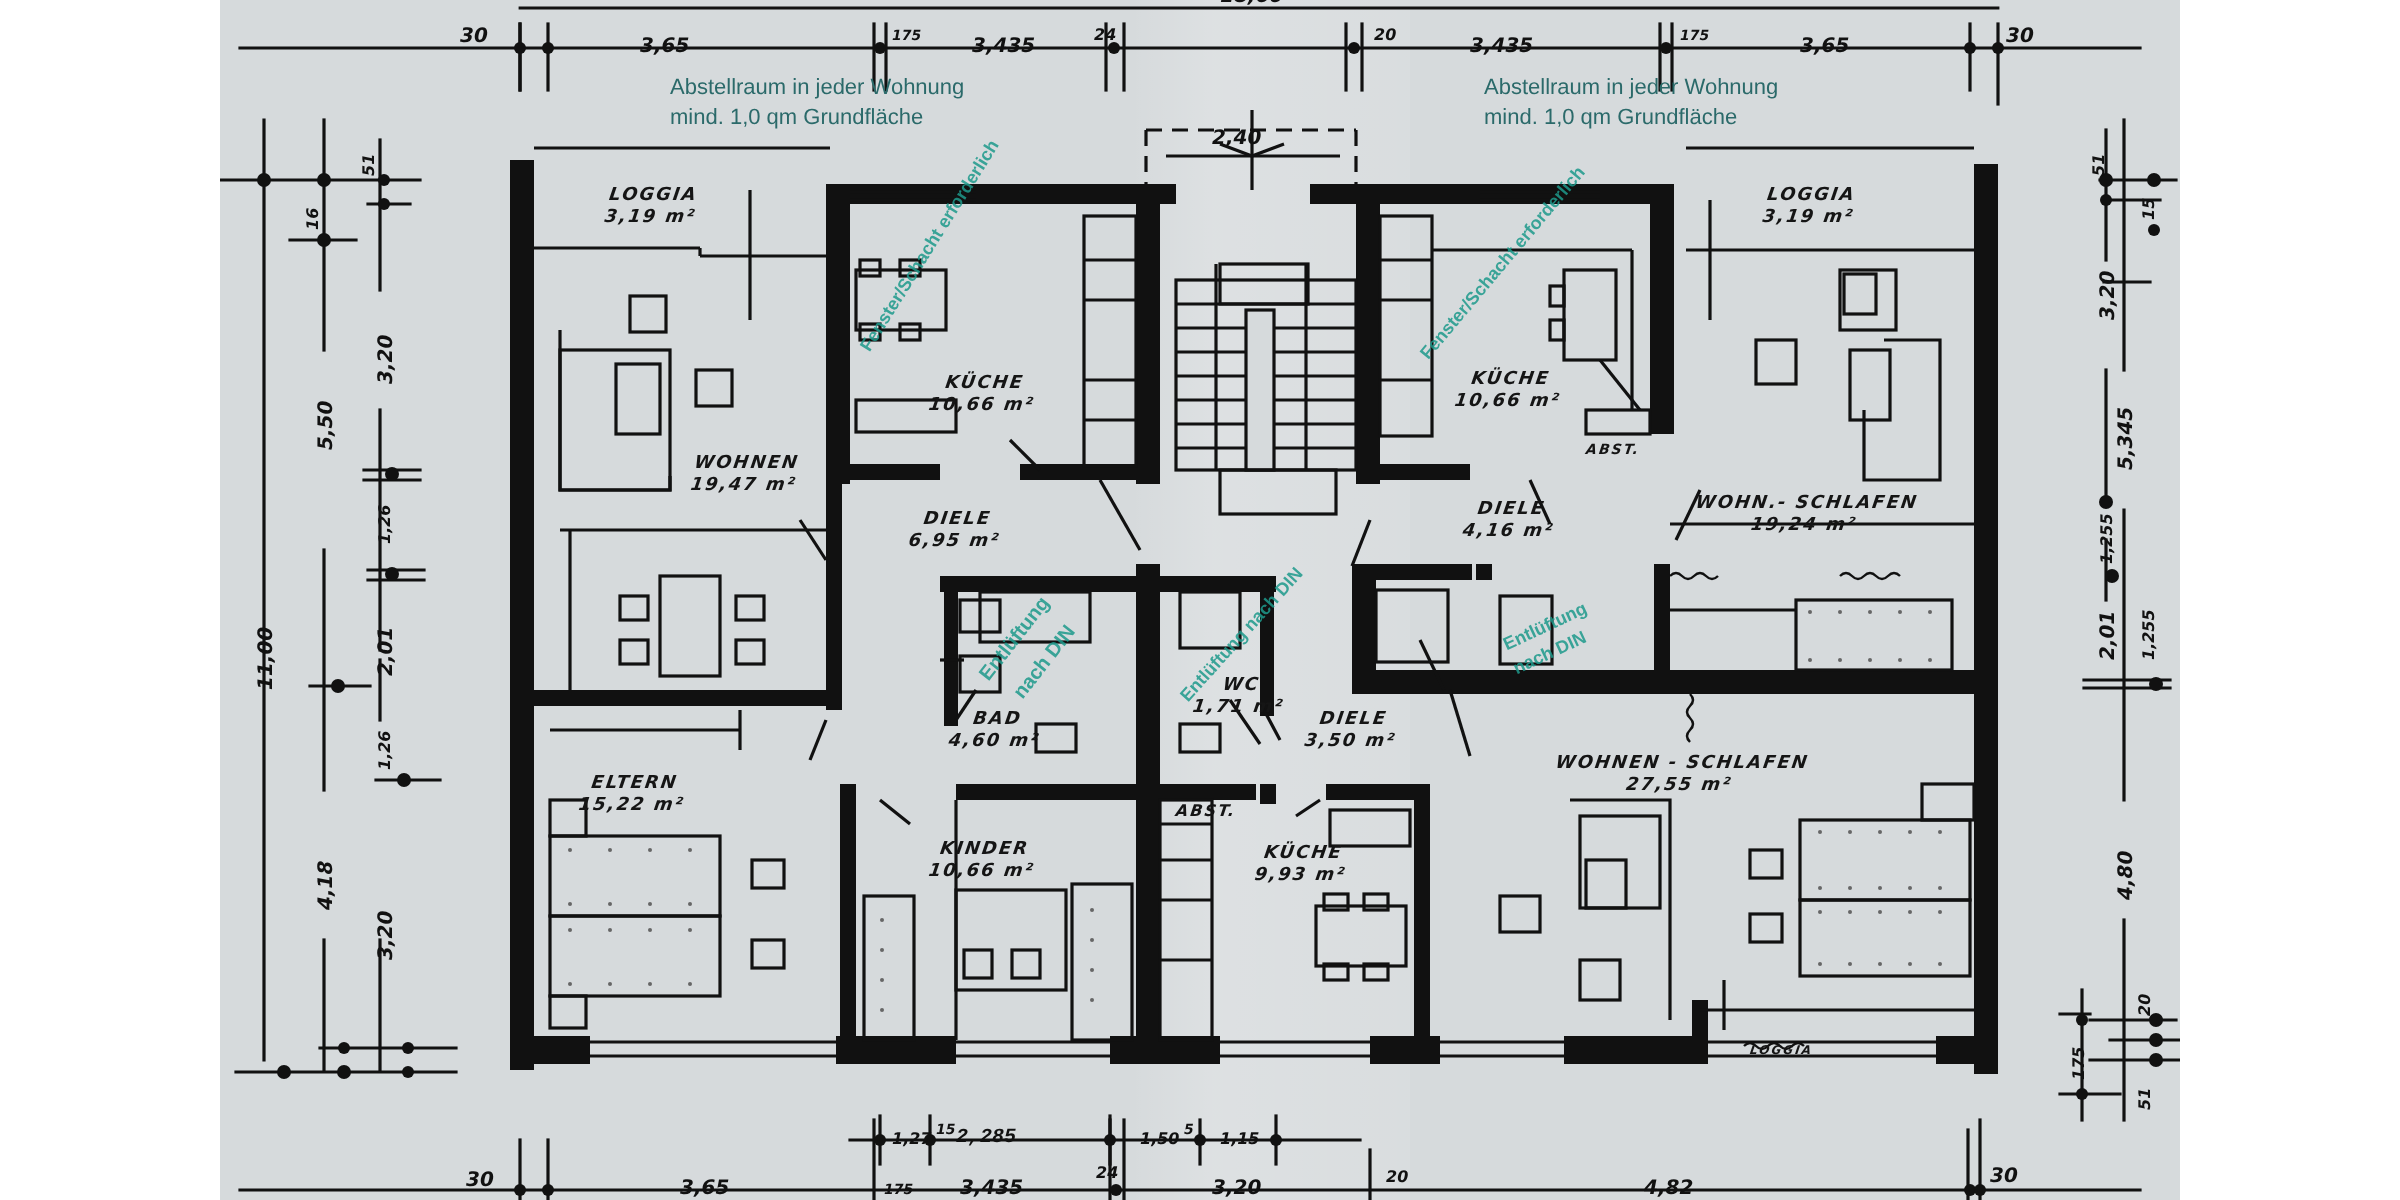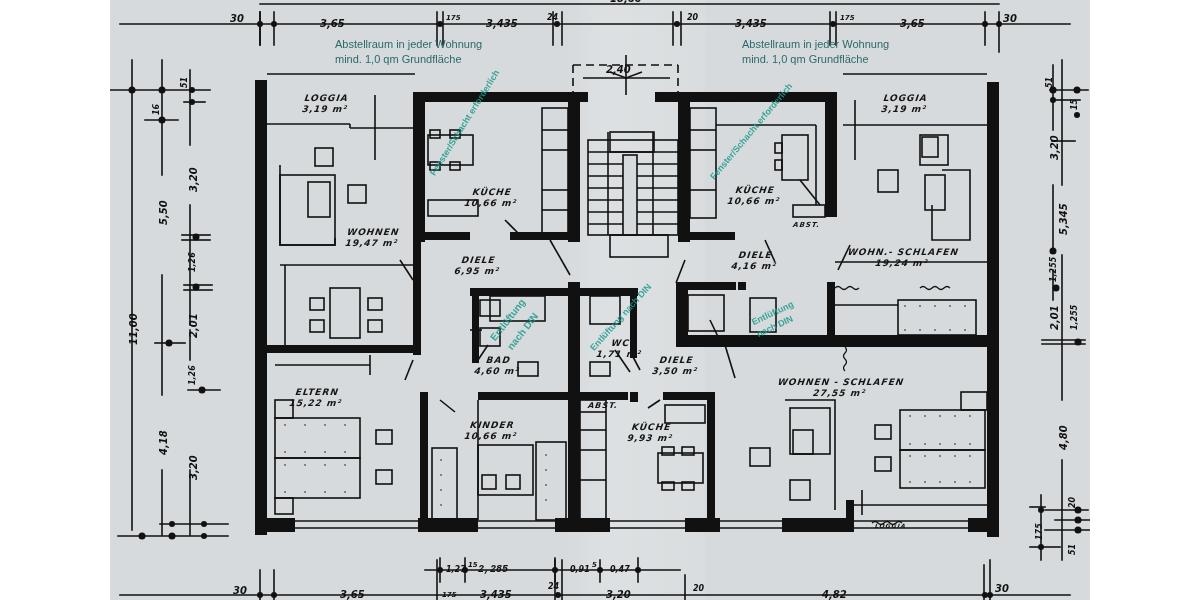--- a/index.html
+++ b/index.html
@@ -531,23 +531,23 @@
   <div class="dim" style="left:332px;top:590px;font-size:7px;">175</div>
   <div class="dim" style="left:370px;top:590px;">3,435</div>
   <div class="dim" style="left:438px;top:582px;font-size:8px;">24</div>
   <div class="dim" style="left:496px;top:590px;">3,20</div>
   <div class="dim" style="left:583px;top:584px;font-size:8px;">20</div>
   <div class="dim" style="left:712px;top:590px;">4,82</div>
   <div class="dim" style="left:885px;top:584px;">30</div>
   <div class="dim" style="left:336px;top:565px;font-size:8px;">1,27</div>
   <div class="dim" style="left:358px;top:560px;font-size:7px;">15</div>
   <div class="dim" style="left:368px;top:565px;font-family:Liberation Mono, monospace;">2,285</div>
-  <div class="dim" style="left:460px;top:565px;font-size:8px;">0,91</div>
+  <div class="dim" style="left:460px;top:565px;font-size:8px;">1,50</div>
   <div class="dim" style="left:482px;top:560px;font-size:7px;">5</div>
-  <div class="dim" style="left:500px;top:565px;font-size:8px;">0,47</div>
+  <div class="dim" style="left:500px;top:565px;font-size:8px;">1,15</div>
 
   <div class="vdim" style="left:18px;top:345px;">11,00</div>
   <div class="vdim" style="left:48px;top:225px;">5,50</div>
   <div class="vdim" style="left:48px;top:455px;">4,18</div>
   <div class="vdim" style="left:78px;top:192px;">3,20</div>
   <div class="vdim" style="left:78px;top:272px;font-size:8px;">1,26</div>
   <div class="vdim" style="left:78px;top:338px;">2,01</div>
   <div class="vdim" style="left:78px;top:385px;font-size:8px;">1,26</div>
   <div class="vdim" style="left:78px;top:480px;">3,20</div>
   <div class="vdim" style="left:70px;top:88px;font-size:8px;">51</div>

